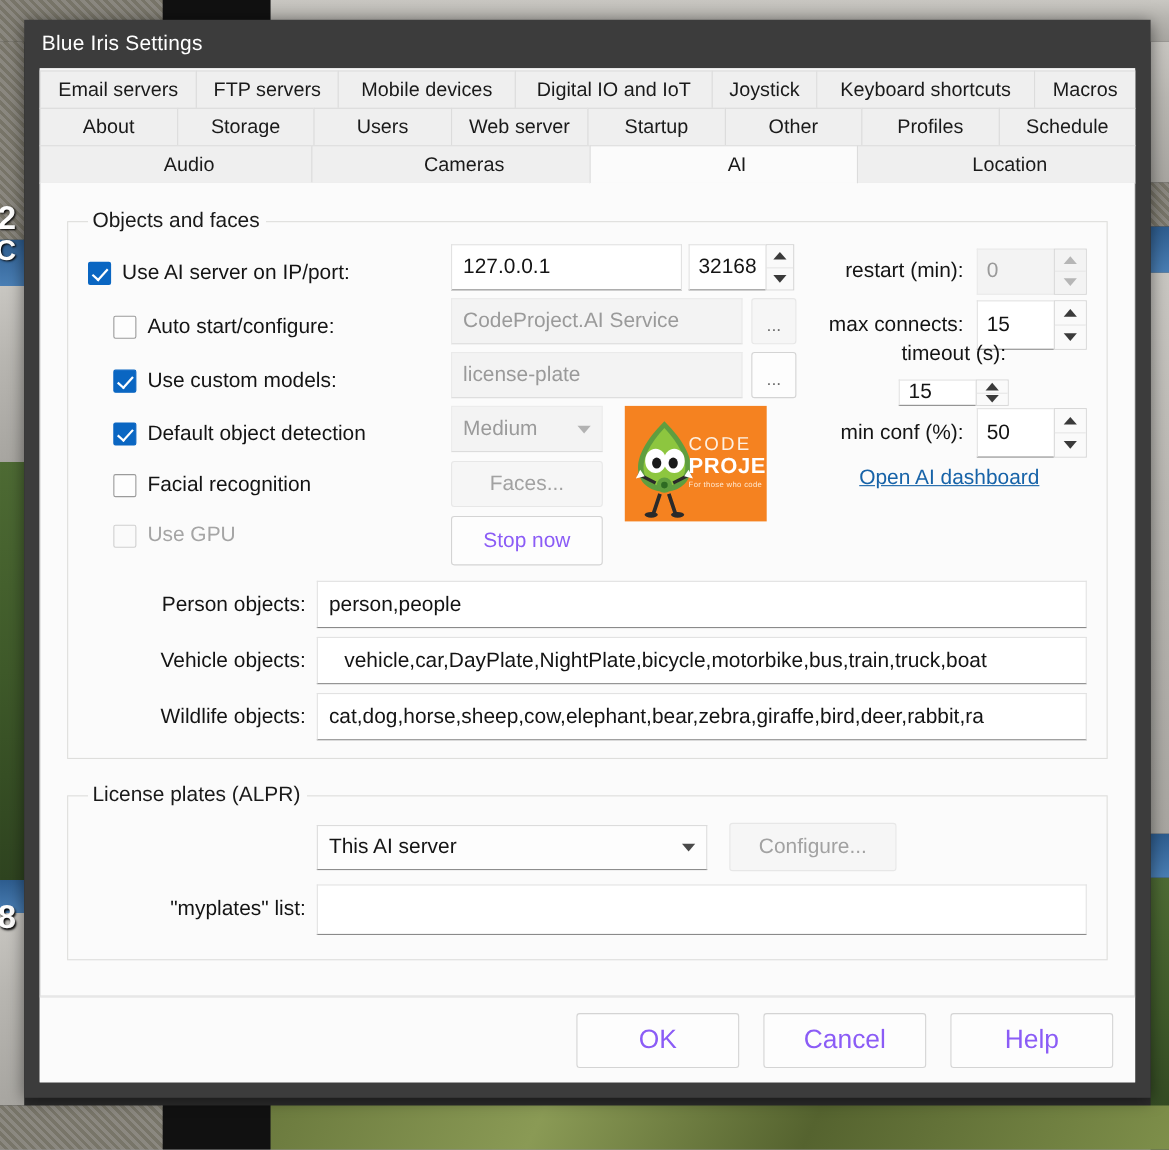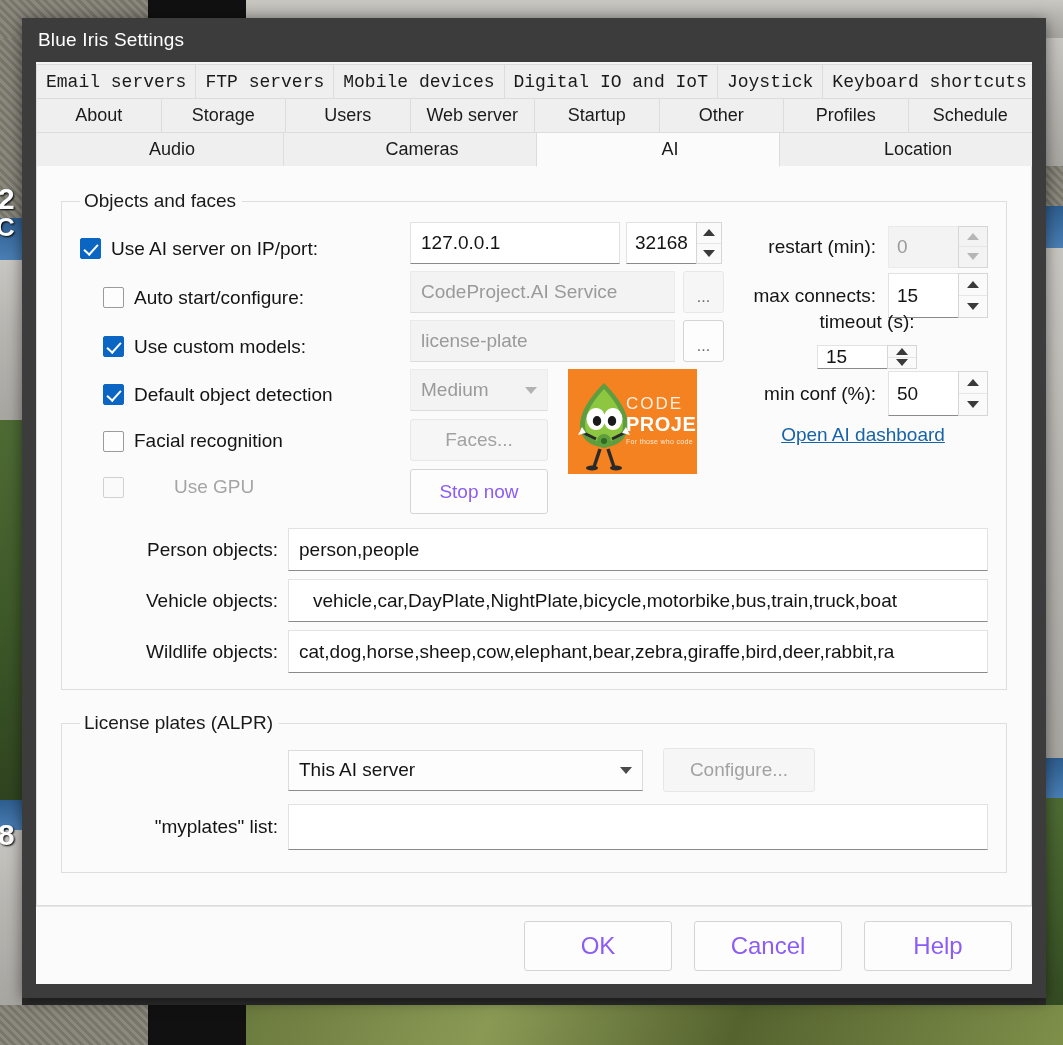--- a/index.html
+++ b/index.html
@@ -78,21 +78,21 @@
     font-size: 18px; color: #1a1a1a;
     white-space: nowrap;
     padding: 0 9px;
     cursor: default;
   }
   .tab.selected {
     background: #fbfbfb;
     border-bottom-color: #fbfbfb;
     position: relative; z-index: 3;
   }
-  .row1 .tab { flex: 0 0 auto; font-family: Liberation Mono, monospace; }
+  .row1 .tab { flex: 0 0 auto; }
   .row2 .tab { flex: 1 1 0; }
   .row3 .tab { flex: 1 1 0; padding-left: 33px; }
 
   
   #page {
     flex: 1 1 auto;
     background: #fbfbfb;
     border: 1px solid #dcdcdc;
     border-top: none;
     margin-top: -1px;
@@ -373,21 +373,21 @@
               <span class="cb-label">Use custom models:</span>
             </div>
             <div class="cb-row" style="height:47px;padding-left:23px;">
               <div class="cbox checked"></div>
               <span class="cb-label">Default object detection</span>
             </div>
             <div class="cb-row" style="height:46px;padding-left:23px;">
               <div class="cbox"></div>
               <span class="cb-label">Facial recognition</span>
             </div>
-            <div class="cb-row" style="height:46px;padding-left:23px;gap:40px;">
+            <div class="cb-row" style="height:46px;padding-left:23px;">
               <div class="cbox dim"></div>
               <span class="cb-label dim">Use GPU</span>
             </div>
           </div>
 
           <div style="width:322px;flex:0 0 322px;padding-top:4px;">
             <div style="display:flex;gap:6px;">
               <div class="txt" style="width:210px;">127.0.0.1</div>
               <div class="spin" style="width:96px;height:42px;">
                 <div class="val" style="justify-content:flex-end;">32168</div>

